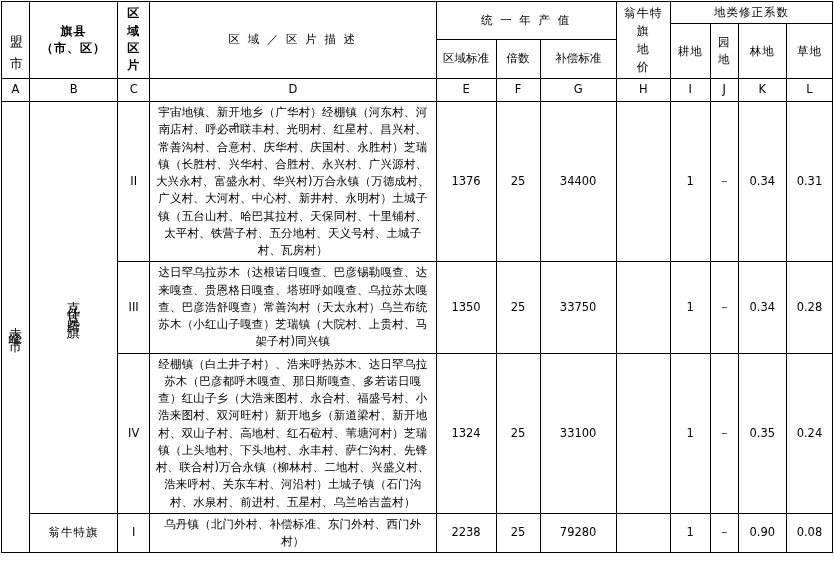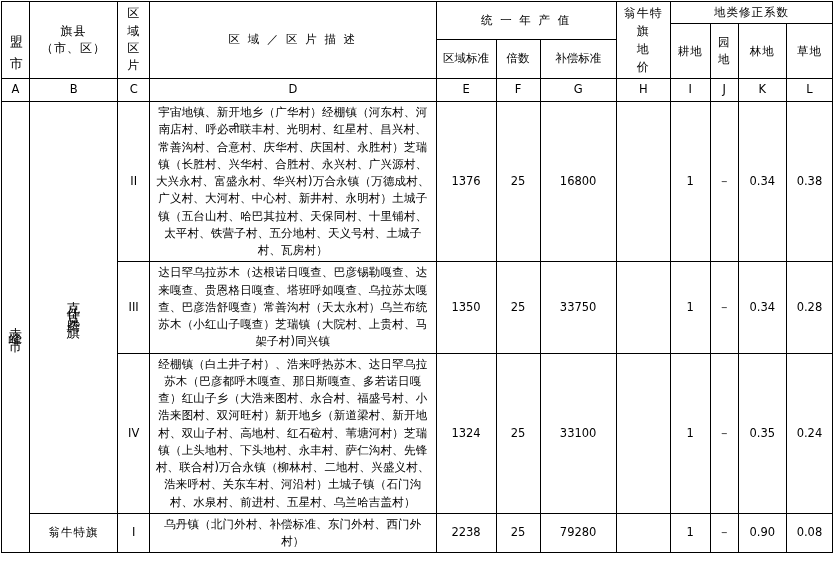--- a/index.html
+++ b/index.html
@@ -73,20 +73,21 @@
   .letter-row td {
     font-size: 11.5px;
     height: 18px;
     padding: 1px 2px;
   }
   .num {
     font-size: 12px;
   }
   .two-line {
     line-height: 1.45;
+    font-weight: bold;
   }
   .roman {
     font-size: 13px;
   }
   .colA { width: 28px; }
   .colB { width: 88px; }
   .colC { width: 32px; }
   .colD { width: 286px; }
   .colE { width: 60px; }
   .colF { width: 44px; }
@@ -174,26 +175,26 @@
         <td rowspan="4" class="hdr-vcenter">
           <span class="vtext-wide">赤峰市</span>
         </td>
         <td rowspan="3" class="hdr-vcenter">
           <span class="vtext-wide">克什克腾旗</span>
         </td>
         <td class="roman">II</td>
         <td class="desc">宇宙地镇、新开地乡（广华村）经棚镇（河东村、河南店村、呼必ली联丰村、光明村、红星村、昌兴村、常善沟村、合意村、庆华村、庆国村、永胜村）芝瑞镇（长胜村、兴华村、合胜村、永兴村、广兴源村、大兴永村、富盛永村、华兴村)万合永镇（万德成村、广义村、大河村、中心村、新井村、永明村）土城子镇（五台山村、哈巴其拉村、天保同村、十里铺村、太平村、铁营子村、五分地村、天义号村、土城子村、瓦房村）</td>
         <td class="num">1376</td>
         <td class="num">25</td>
-        <td class="num">16800</td>
+        <td class="num">34400</td>
         <td class="num"></td>
         <td class="num">1</td>
         <td class="num">－</td>
         <td class="num">0.34</td>
-        <td class="num">0.38</td>
+        <td class="num">0.31</td>
       </tr>
 
       <tr>
         <td class="roman">III</td>
         <td class="desc">达日罕乌拉苏木（达根诺日嘎查、巴彦锡勒嘎查、达来嘎查、贵恩格日嘎查、塔班呼如嘎查、乌拉苏太嘎查、巴彦浩舒嘎查）常善沟村（天太永村）乌兰布统苏木（小红山子嘎查）芝瑞镇（大院村、上贵村、马架子村)同兴镇</td>
         <td class="num">1350</td>
         <td class="num">25</td>
         <td class="num">33750</td>
         <td class="num"></td>
         <td class="num">1</td>

